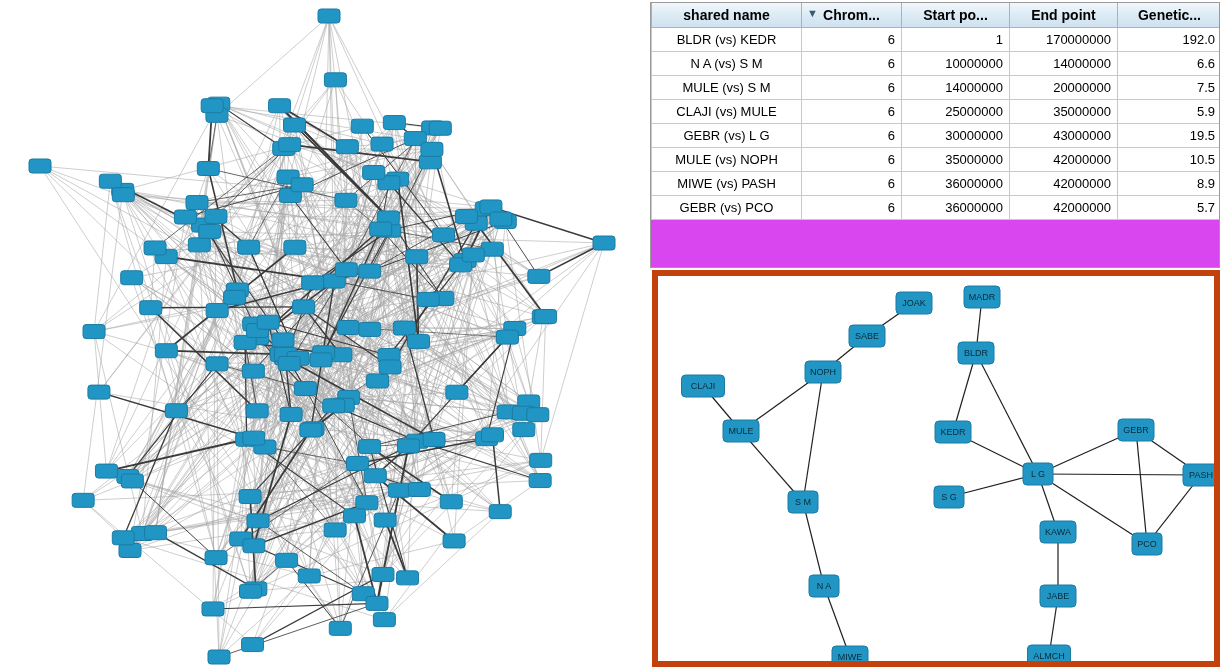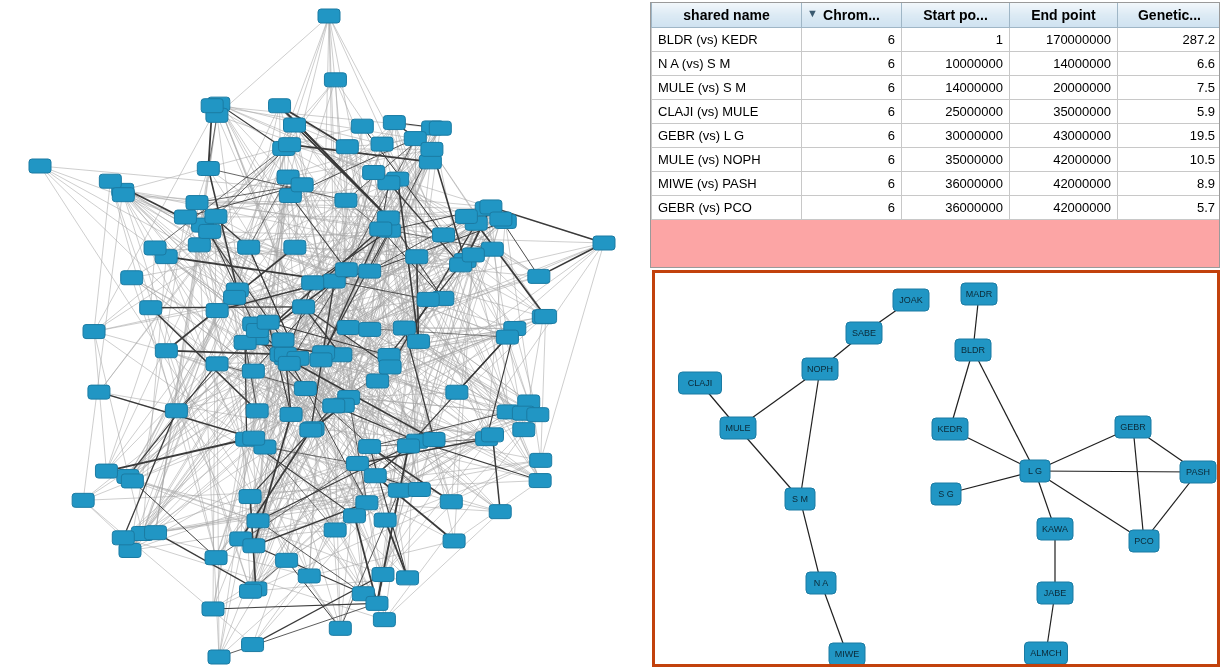--- a/index.html
+++ b/index.html
@@ -26,21 +26,21 @@
   }
   #network-large svg { display: block; }
 
   
   #table-panel {
     position: absolute;
     left: 650px;
     top: 2px;
     width: 570px;
     height: 266px;
-    background: #fca5a5;
+    background: #d946ef;
     border: 1px solid #9a9a9a;
     box-sizing: border-box;
     overflow: hidden;
   }
   table.grid {
     border-collapse: collapse;
     width: 100%;
     table-layout: fixed;
     font-size: 13px;
     color: #000;
@@ -66,39 +66,39 @@
     color: #3a5a70;
   }
   table.grid td {
     border: 1px solid #c8c8c8;
     height: 21px;
     padding: 1px 6px;
     white-space: nowrap;
     overflow: hidden;
     background: #ffffff;
   }
-  td.c-name { text-align: left; margin-left: 48px; }
+  td.c-name { text-align: center; margin-left: 48px; }
   td.c-num  { text-align: right; }
 
   
   col.w-name { width: 150px; }
   col.w-chr  { width: 100px; }
   col.w-start{ width: 108px; }
   col.w-end  { width: 108px; }
   col.w-gen  { width: 104px; }
 
   
   #network-small {
     position: absolute;
     left: 652px;
     top: 270px;
     width: 568px;
     height: 397px;
     background: #ffffff;
-    border: 3px solid #c2410c;
+    border: 6px solid #c2410c;
     box-sizing: border-box;
     overflow: hidden;
   }
   #network-small svg { display: block; }
 
   
   .node-rect {
     fill: #2196c4;
     stroke: #1b7ba3;
     stroke-width: 1;
@@ -1393,21 +1393,21 @@
           <span>Genetic...</span>
         </th>
       </tr>
     </thead>
     <tbody id="table-body">
         <tr>
           <td class="c-name">BLDR (vs) KEDR</td>
           <td class="c-num">6</td>
           <td class="c-num">1</td>
           <td class="c-num">170000000</td>
-          <td class="c-num">287.2</td>
+          <td class="c-num">192.0</td>
         </tr>
         <tr>
           <td class="c-name">N A (vs) S M</td>
           <td class="c-num">6</td>
           <td class="c-num">10000000</td>
           <td class="c-num">14000000</td>
           <td class="c-num">6.6</td>
         </tr>
         <tr>
           <td class="c-name">MULE (vs) S M</td>

